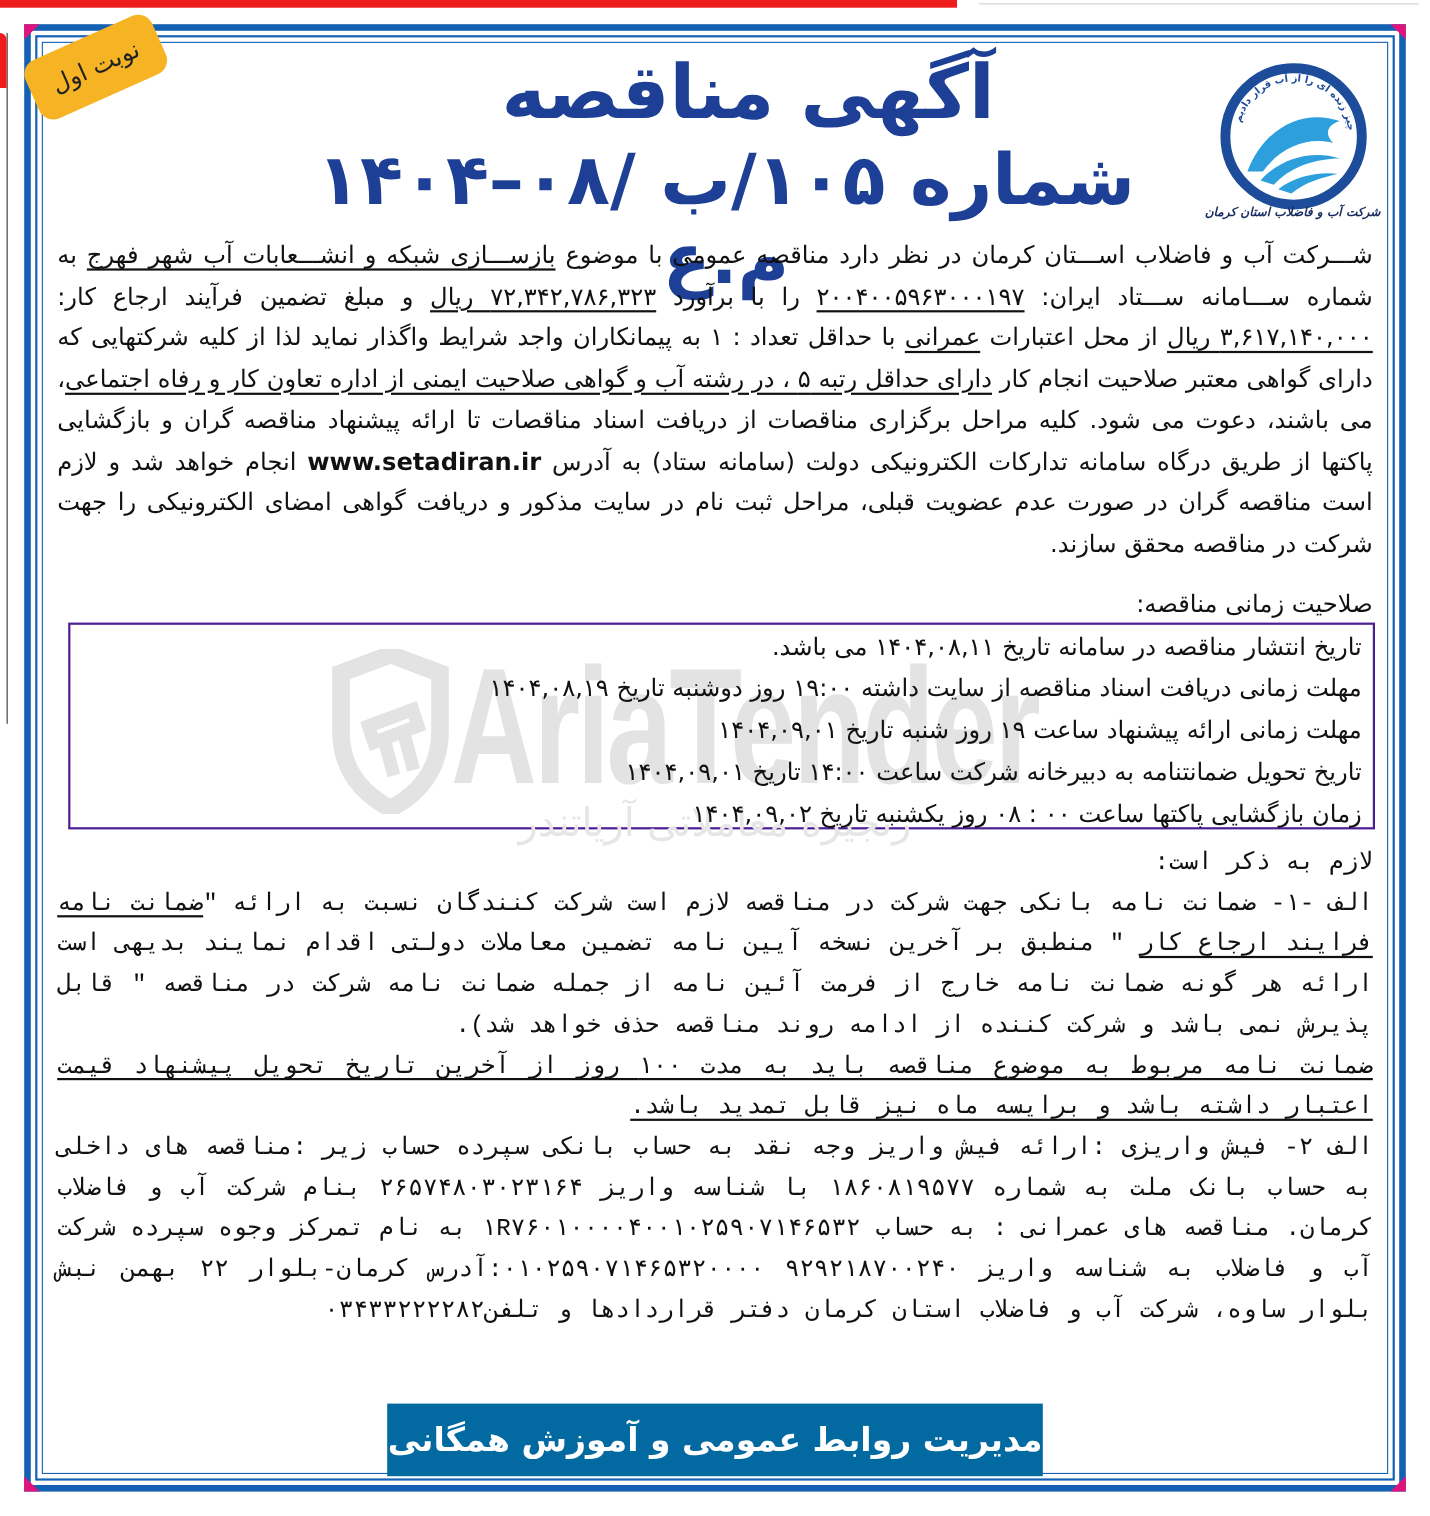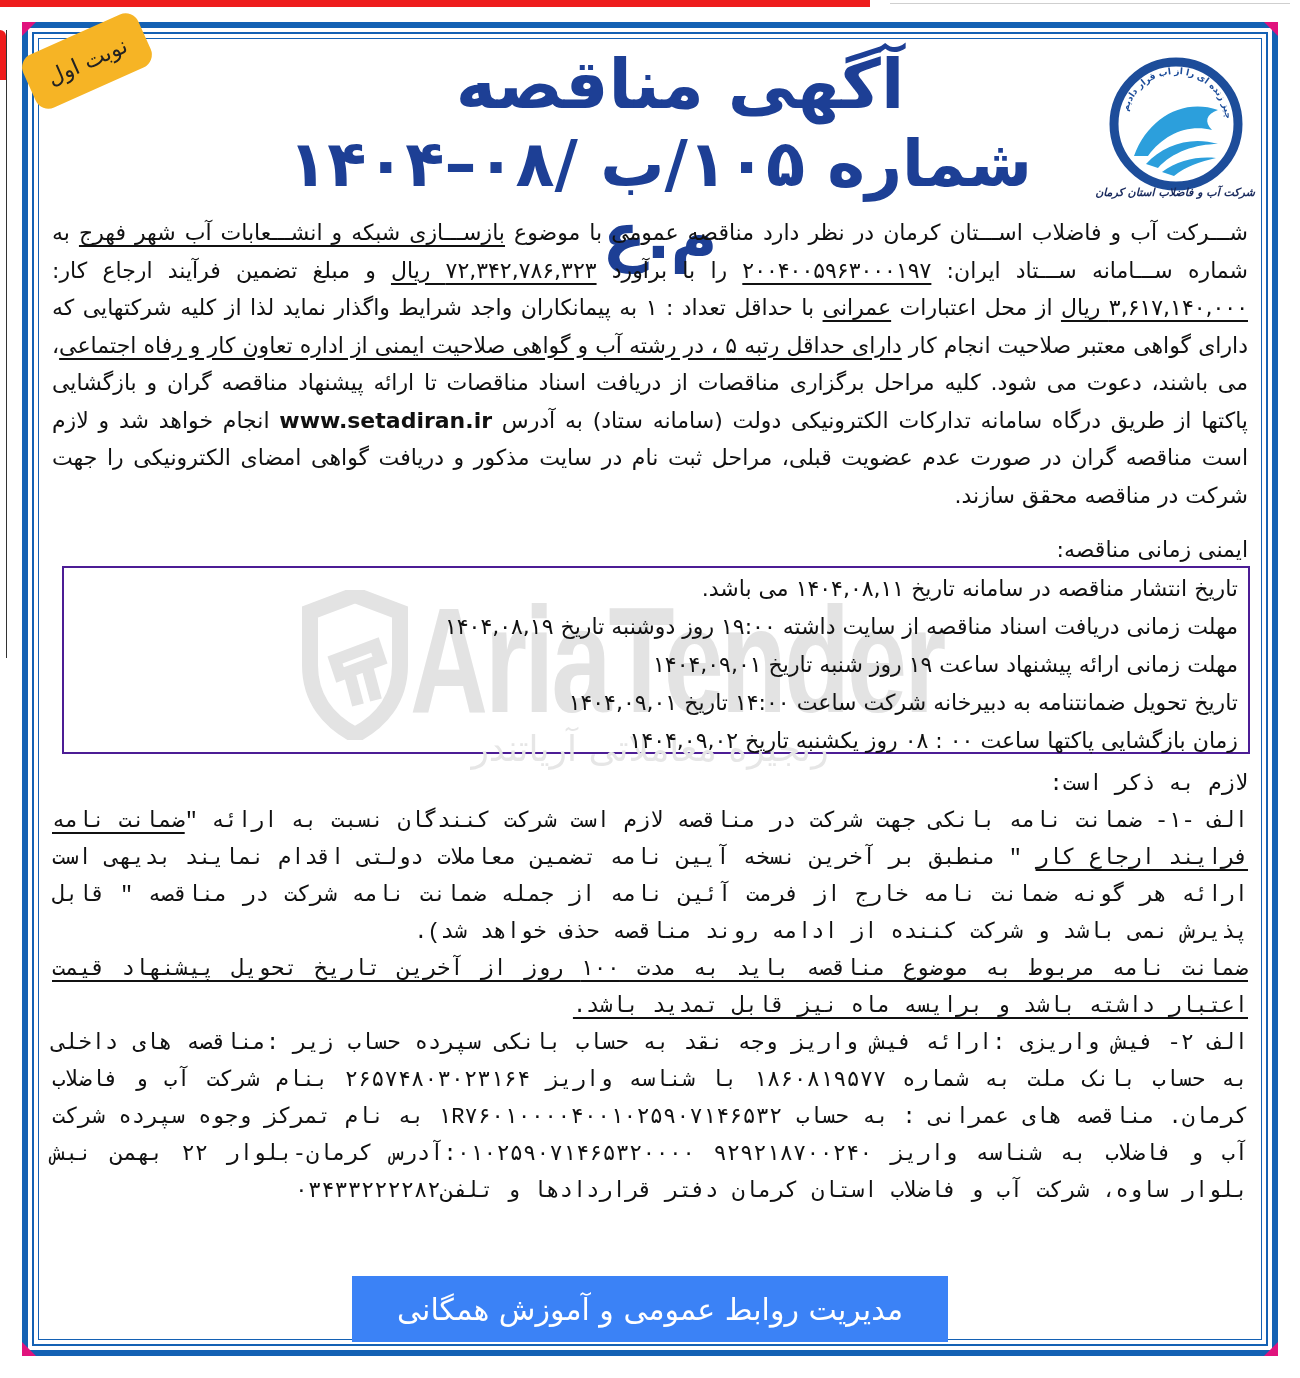--- a/index.html
+++ b/index.html
@@ -212,24 +212,24 @@
       color: #111;
       text-align: justify;
     }
     .notes p { margin: 0; font-family: Liberation Mono, monospace; }
 
     
     .footer-banner {
       position: absolute;
       left: 352px; top: 1276px;
       width: 596px; height: 66px;
-      background: #3b82f6;
+      background: #0369a1;
       color: #fff;
       font-size: 30px;
-      font-weight: normal;
+      font-weight: bold;
       display: flex;
       align-items: center;
       justify-content: center;
       direction: rtl;
     }
   </style>
 </head>
 <body>
 
 <div class="top-red-bar"></div>
@@ -260,21 +260,21 @@
 
 <div class="title-line1">آگهی مناقصه</div>
 <div class="title-line2">شماره ۱۰۵/ب /۰۸–۱۴۰۴ م.ع</div>
 
 <div class="body-text">
   <p>
     <span>شـــرکت آب و فاضلاب اســـتان کرمان در نظر دارد مناقصه عمومی با موضوع </span><span class="u">بازســـازی شبکه و انشـــعابات آب شهر فهرج</span><span> به شماره ســـامانه ســـتاد ایران: </span><span class="u">۲۰۰۴۰۰۵۹۶۳۰۰۰۱۹۷</span><span> را با برآورد </span><span class="u">۷۲,۳۴۲,۷۸۶,۳۲۳ ریال</span><span> و مبلغ تضمین فرآیند ارجاع کار: </span><span class="u">۳,۶۱۷,۱۴۰,۰۰۰ ریال</span><span> از محل اعتبارات </span><span class="u">عمرانی</span><span> با حداقل تعداد : ۱ به پیمانکاران واجد شرایط واگذار نماید لذا از کلیه شرکتهایی که دارای گواهی معتبر صلاحیت انجام کار </span><span class="u">دارای حداقل رتبه ۵ ، در رشته آب و گواهی صلاحیت ایمنی از اداره تعاون کار و رفاه اجتماعی</span><span>، می باشند، دعوت می شود. کلیه مراحل برگزاری مناقصات از دریافت اسناد مناقصات تا ارائه پیشنهاد مناقصه گران و بازگشایی پاکتها از طریق درگاه سامانه تدارکات الکترونیکی دولت (سامانه ستاد) به آدرس </span><span class="ltr">www.setadiran.ir</span><span> انجام خواهد شد و لازم است مناقصه گران در صورت عدم عضویت قبلی، مراحل ثبت نام در سایت مذکور و دریافت گواهی امضای الکترونیکی را جهت شرکت در مناقصه محقق سازند.</span>
   </p>
 </div>
 
-<div class="schedule-title">ایمنی زمانی مناقصه:</div>
+<div class="schedule-title">صلاحیت زمانی مناقصه:</div>
 
 <div class="watermark">
   <svg width="110" height="150" style="position:absolute;left:0;top:10px;" viewBox="0 0 110 150">
     <path d="M55 5 L100 22 L100 75 C100 110 80 132 55 145 C30 132 10 110 10 75 L10 22 Z" fill="none" stroke="#e3e3e3" stroke-width="16"></path>
     <path d="M35 70 L75 55 L80 70 L40 85 Z M50 85 L58 115 M68 80 L76 110" fill="none" stroke="#e3e3e3" stroke-width="12"></path>
   </svg>
   <div class="wm-text">AriaTender</div>
   <div class="wm-sub">زنجیره معاملاتی آریاتندر</div>
 </div>
 

